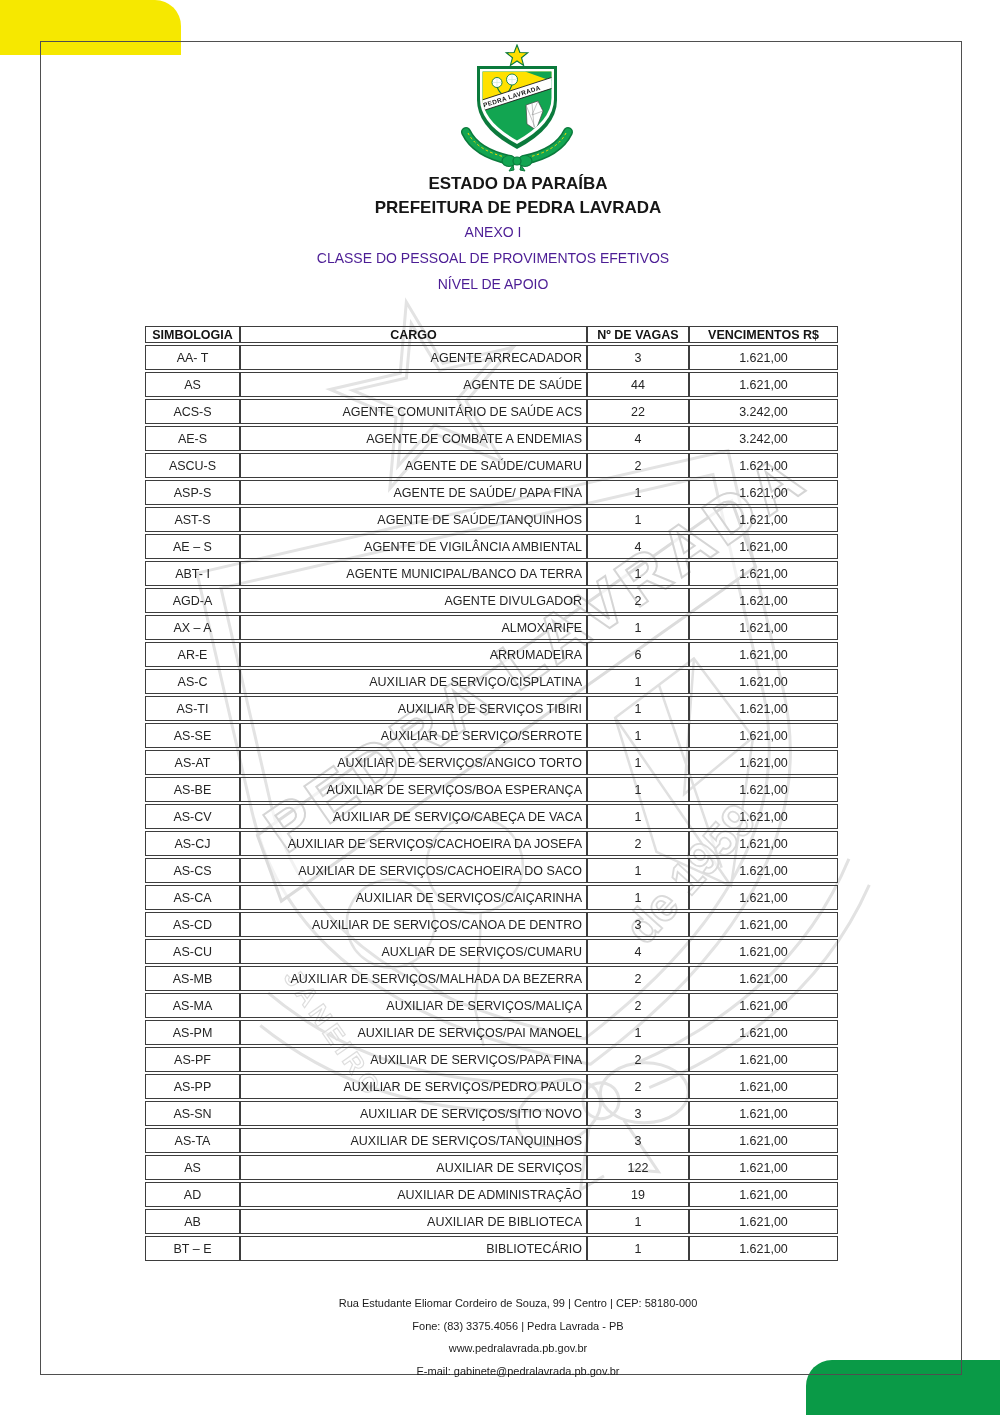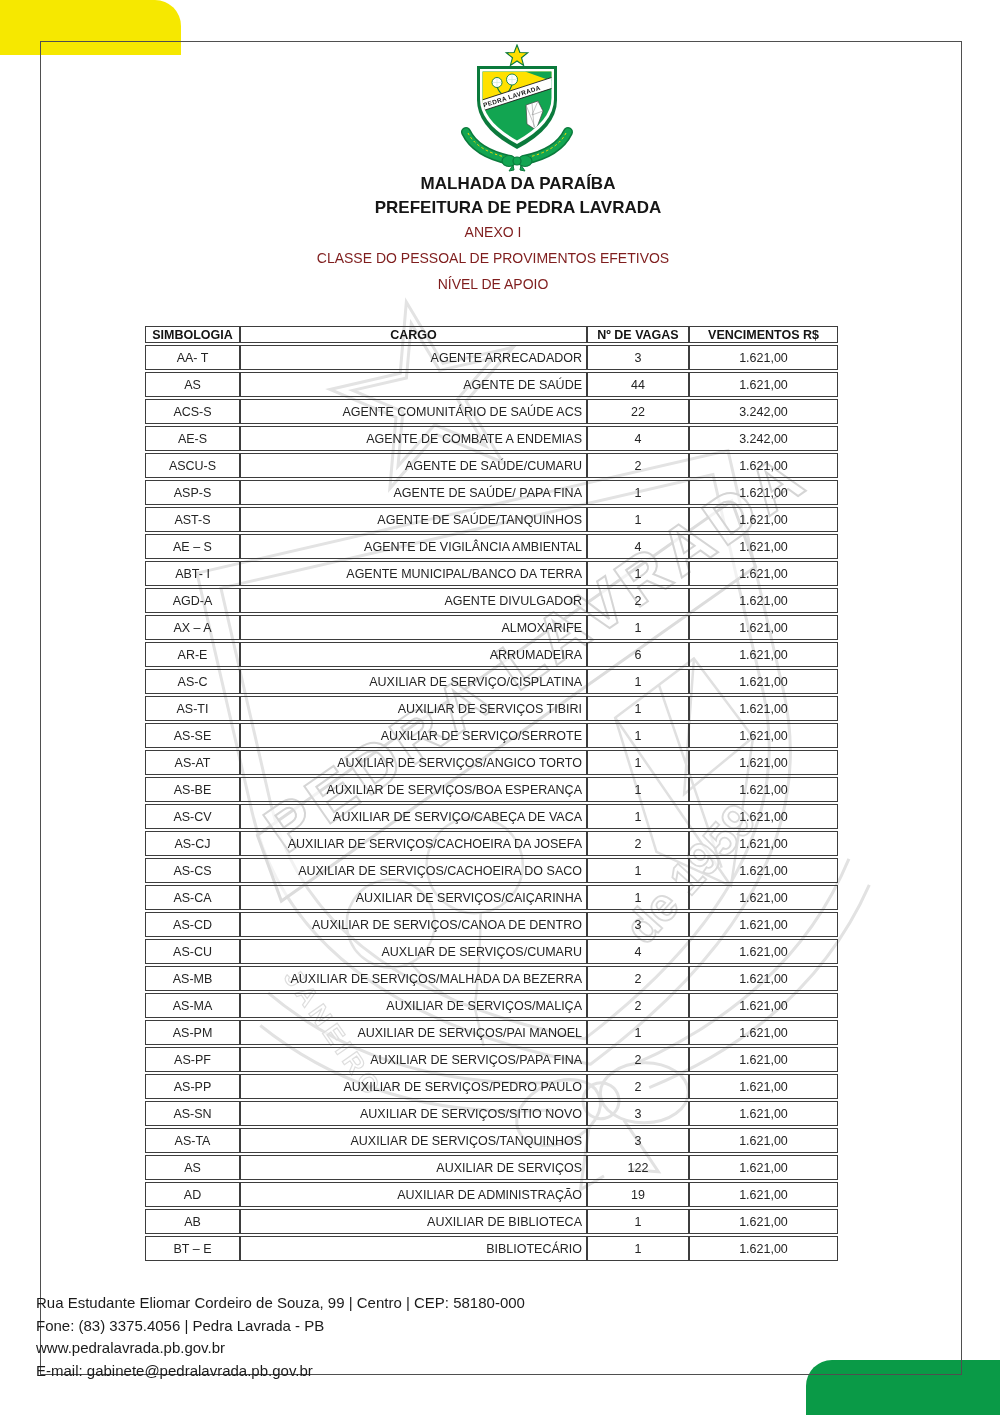--- a/index.html
+++ b/index.html
@@ -8,37 +8,37 @@
     font-family:"Liberation Sans","DejaVu Sans",sans-serif;color:#1d1d1d;overflow:hidden;
   }
   .corner{position:absolute;z-index:1;}
   .corner-yellow{left:0;top:1360;width:181px;height:55px;background:#f6e800;border-radius:0 26px 0 0;}
   .corner-green{left:806px;top:1360px;width:194px;height:55px;background:#0a9a47;border-radius:26px 0 0 0;}
   .page-frame{position:absolute;left:40px;top:41px;width:920px;height:1332px;border:1px solid #4f4f4f;z-index:4;pointer-events:none;}
   .watermark{position:absolute;left:150px;top:270px;width:740px;height:960px;z-index:0;}
   .logo{position:absolute;left:459px;top:44px;width:116px;height:128px;z-index:2;}
   .tline{position:absolute;text-align:center;z-index:2;white-space:nowrap;}
   .t-bold{left:36px;right:0;font-weight:700;font-size:17px;color:#161616;}
-  .t-reg{left:0;right:26px;font-size:14px;color:#7f1d1d;padding-left:12px;}
+  .t-reg{left:0;right:26px;font-size:14px;color:#4c1d95;padding-left:12px;}
   #title1{top:174px;} #title2{top:198px;}
   #sub1{top:224px;} #sub2{top:250px;} #sub3{top:276px;}
   .doc-table{
     position:absolute;left:145px;top:324px;width:693px;z-index:2;
     border-collapse:separate;border-spacing:0 2px;table-layout:fixed;
   }
   .doc-table th,.doc-table td{
     border:1px solid #3d3d3d;box-sizing:border-box;height:25px;padding:0 4px;
     text-align:center;font-size:12.5px;color:#242424;overflow:hidden;white-space:nowrap;
     background:transparent;font-weight:400;
   }
   .doc-table th{font-weight:700;height:17px;color:#141414;}
   .doc-table td.cargo{text-align:right;padding-left:9px;}
   .col-sim{width:95px;} .col-cargo{width:347px;} .col-vagas{width:102px;} .col-venc{width:149px;}
-  .footer{position:absolute;left:36px;right:0;top:1292px;text-align:left;z-index:6;
-    font-size:15px;line-height:22.5px;color:#1b1b1b;}
+  .footer{position:absolute;left:36px;right:0;top:1292px;text-align:center;z-index:6;
+    font-size:11px;line-height:22.5px;color:#1b1b1b;}
   .footer div{white-space:nowrap;}
 </style>
 </head>
 <body>
 
 <svg class="watermark" viewBox="0 0 740 960" aria-hidden="true">
   <g transform="rotate(-13 370 480)" fill="none" stroke="#e3e3e3" stroke-width="3">
 
     <g>
       <path d="M360 18 L382 86 L454 86 L396 128 L418 196 L360 154 L302 196 L324 128 L266 86 L338 86 Z" fill="rgba(255,255,255,0.5)"></path>
@@ -124,21 +124,21 @@
     <path d="M109 88 Q99 109 65 116" stroke="#12a551" stroke-width="7" fill="none" stroke-linecap="round"></path>
     <path d="M9 89 Q18 107 50 114" stroke="#ffd900" stroke-width="1" fill="none" stroke-dasharray="2.5,2.5"></path>
     <path d="M107 89 Q98 107 66 114" stroke="#ffd900" stroke-width="1" fill="none" stroke-dasharray="2.5,2.5"></path>
     <ellipse cx="50" cy="117" rx="7" ry="5.5" fill="#12a551" stroke="#0b7a3c" stroke-width="1.2"></ellipse>
     <ellipse cx="66" cy="117" rx="7" ry="5.5" fill="#12a551" stroke="#0b7a3c" stroke-width="1.2"></ellipse>
     <circle cx="58" cy="117" r="4" fill="#12a551" stroke="#0b7a3c" stroke-width="1.2"></circle>
     <path d="M54 121 L50 127 L55 126 Z M62 121 L66 127 L61 126 Z" fill="#12a551" stroke="#0b7a3c" stroke-width="1"></path>
   </g>
 </svg>
 
-<div id="title1" class="tline t-bold">MALHADA DA PARAÍBA</div>
+<div id="title1" class="tline t-bold">ESTADO DA PARAÍBA</div>
 <div id="title2" class="tline t-bold">PREFEITURA DE PEDRA LAVRADA</div>
 <div id="sub1" class="tline t-reg">ANEXO I</div>
 <div id="sub2" class="tline t-reg">CLASSE DO PESSOAL DE PROVIMENTOS EFETIVOS</div>
 <div id="sub3" class="tline t-reg">NÍVEL DE APOIO</div>
 
 <table class="doc-table">
   <colgroup>
     <col class="col-sim">
       <col class="col-cargo">
       <col class="col-vagas">

